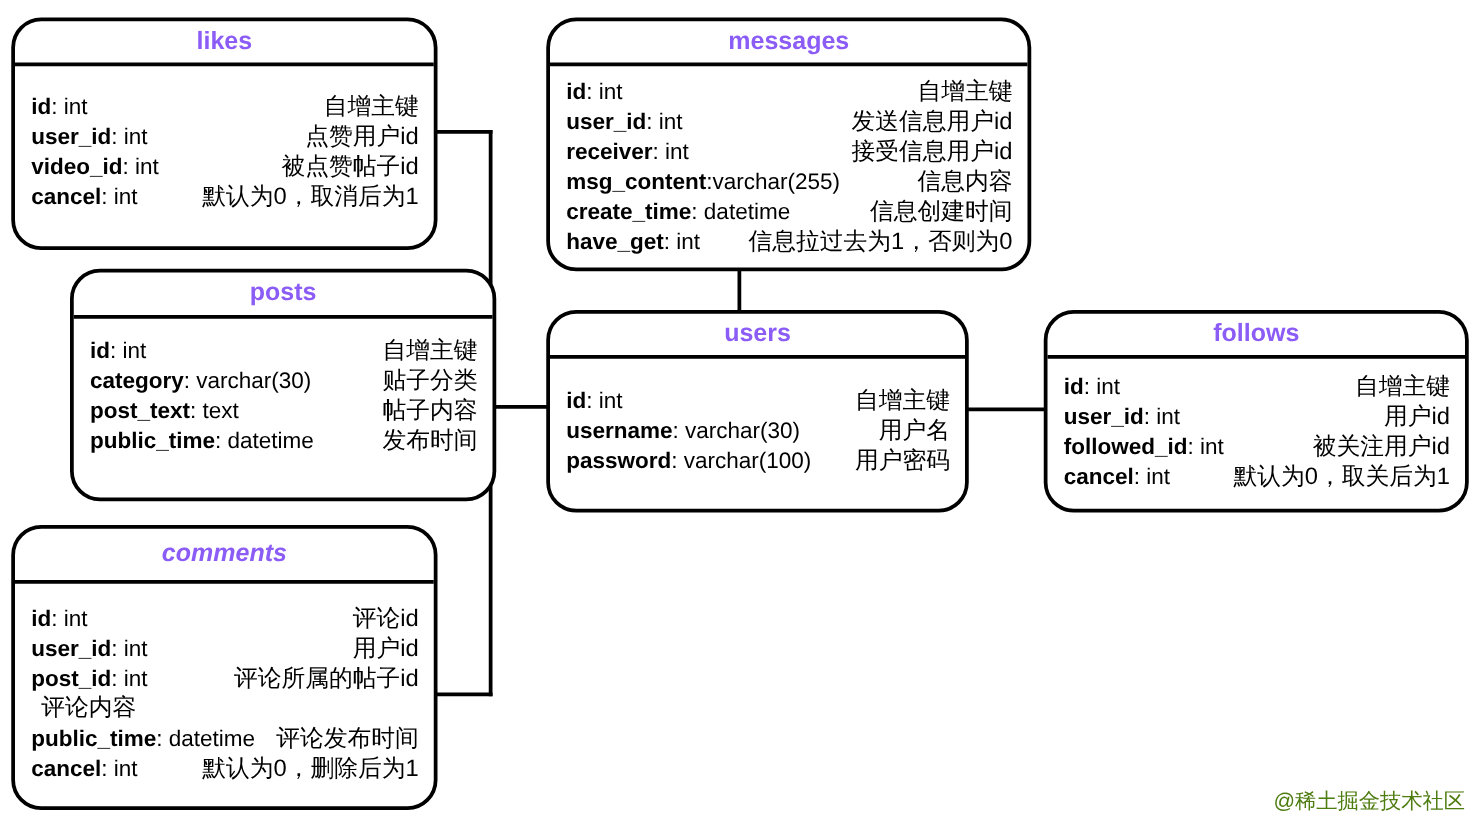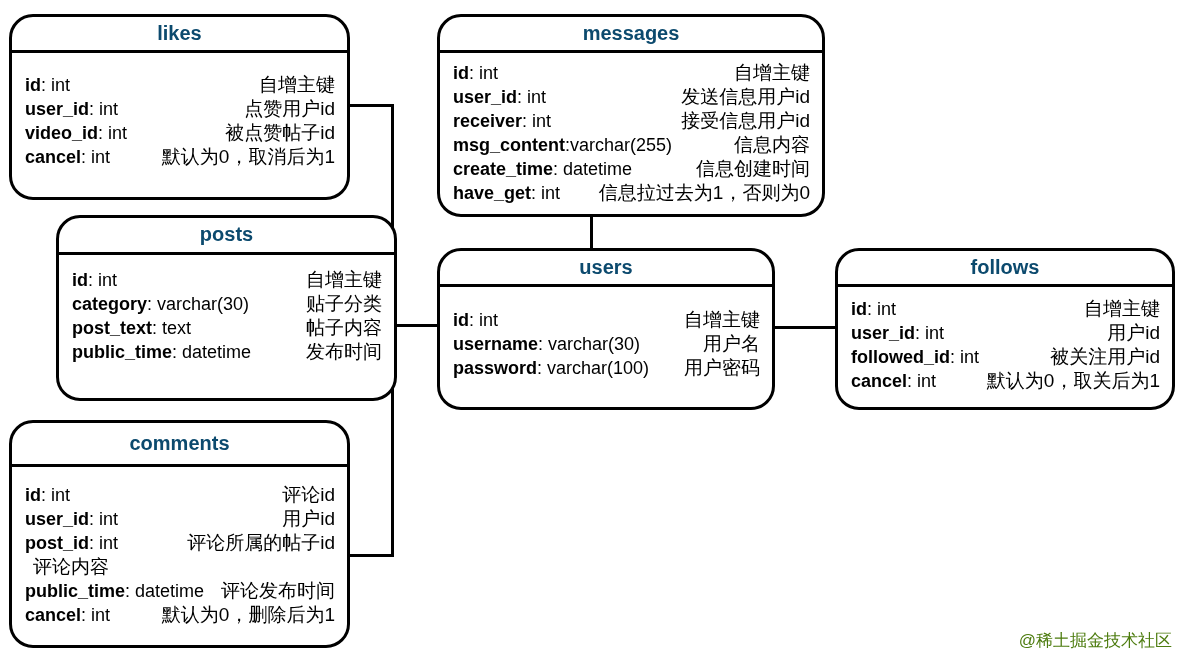--- a/index.html
+++ b/index.html
@@ -21,21 +21,21 @@
     border-radius: 24px;
     box-sizing: border-box;
     z-index: 2;
   }
   .entity-title {
     height: 33px;
     line-height: 32px;
     text-align: center;
     font-weight: bold;
     font-size: 20px;
-    color: #0c4a6e;
+    color: #8b5cf6;
     border-bottom: 3px solid #000000;
   }
   .entity-rows {
     padding: 0 12px 0 13px;
   }
   .field-row {
     display: flex;
     justify-content: space-between;
     align-items: baseline;
     height: 24px;
@@ -53,21 +53,21 @@
     text-align: right;
     margin-left: 8px;
   }
   
   .tbl-likes    { left: 9px;   top: 14px;  width: 341px; height: 186px; }
   .tbl-likes    .entity-rows { padding-top: 20px; }
   .tbl-posts    { left: 9px;   top: 215px; width: 341px; height: 186px; margin-left: 47px; }
   .tbl-posts    .entity-title { height: 34px; line-height: 33px; }
   .tbl-posts    .entity-rows { padding-top: 13px; }
   .tbl-comments { left: 9px;   top: 420px; width: 341px; height: 228px; }
-  .tbl-comments .entity-title { height: 41px; line-height: 40px; }
+  .tbl-comments .entity-title { height: 41px; line-height: 40px; font-style: italic; }
   .tbl-comments .entity-rows { padding-top: 16px; }
   .tbl-messages { left: 437px; top: 14px;  width: 388px; height: 203px; }
   .tbl-messages .entity-rows { padding-top: 8px; }
   .tbl-users    { left: 437px; top: 248px; width: 338px; height: 162px; }
   .tbl-users    .entity-rows { padding-top: 21px; }
   .tbl-follows  { left: 835px; top: 248px; width: 340px; height: 162px; }
   .tbl-follows  .entity-rows { padding-top: 10px; }
   
   .line {
     position: absolute;

